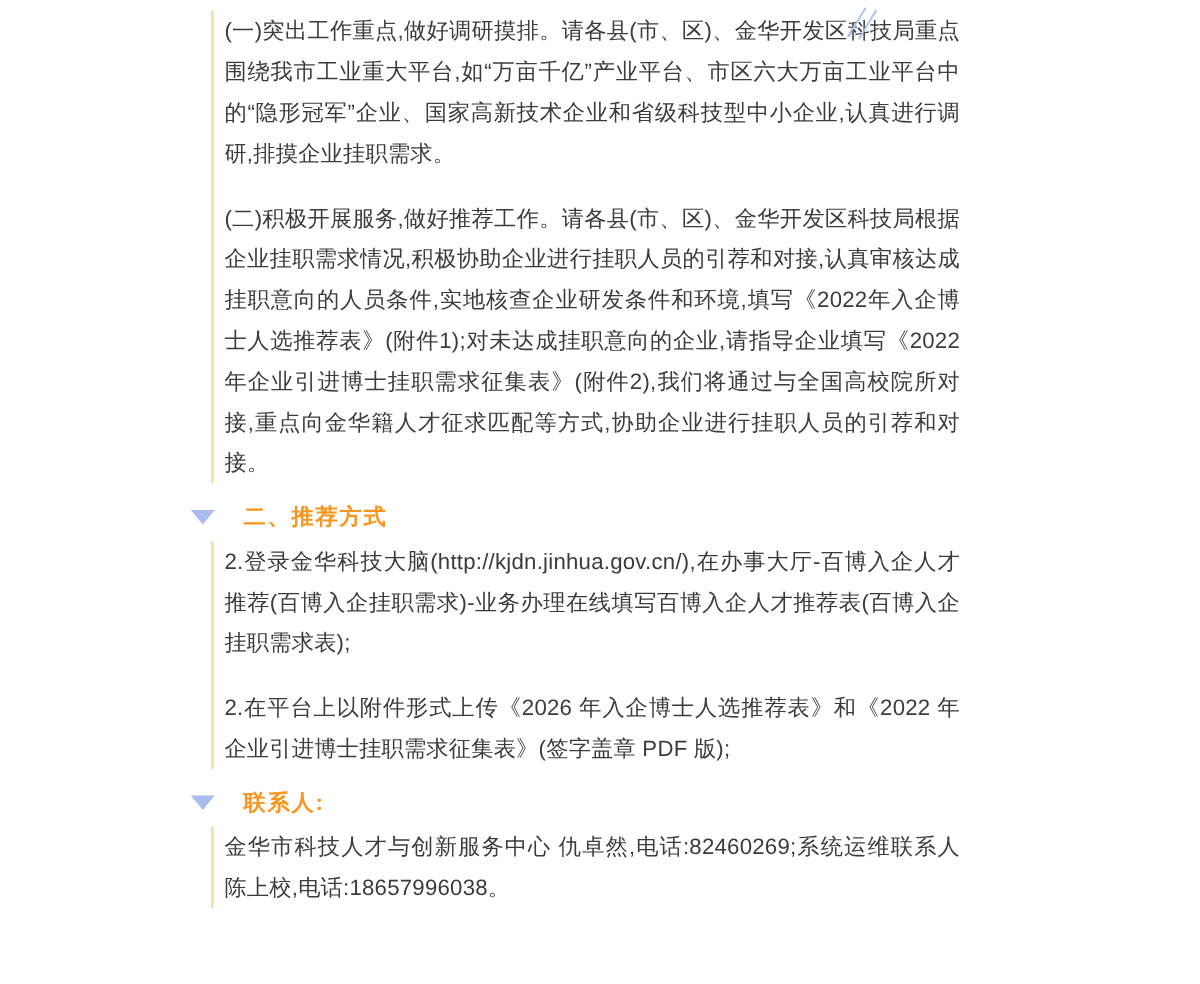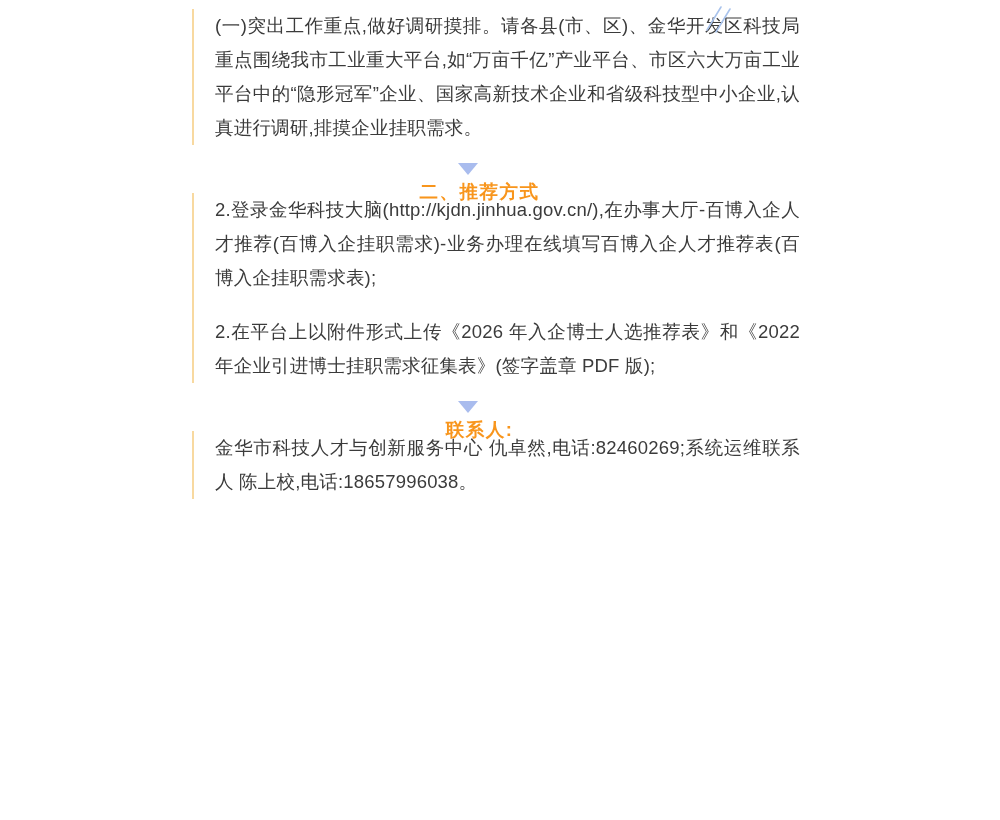--- a/index.html
+++ b/index.html
@@ -17,37 +17,36 @@
   .article {
     margin-left: 159px;
     width: 641px;
     padding-top: 9px;
     color: var(--text, #3b3b3b);
     font-size: 18.5px;
     line-height: 34px;
     letter-spacing: 0.2px;
   }
   .body-block {
-    margin-left: 33px;
+    margin-left: 17px;
     border-left: 2px solid var(--divider, #f8d9a0);
-    padding-left: 21px;
+    padding-left: 9px;
   }
   .body-block p {
     margin: 0 0 20px 0;
     text-align: justify;
   }
   .body-block p:last-child {
     margin-bottom: 0;
   }
   .section-header {
     display: flex;
     align-items: center;
     margin: 18px 0 10px 0;
     height: 20px;
-    flex-direction: column;
   }
   .triangle {
     width: 0;
     height: 0;
     border-left: 10px solid transparent;
     border-right: 10px solid transparent;
     border-top: 12px solid var(--marker, #a9bcee);
     margin-right: 24px;
     flex: 0 0 auto;
   }
@@ -69,20 +68,21 @@
 <body>
 
 <svg class="watermark" width="32" height="30">
   <line x1="5" y1="26" x2="19" y2="3" stroke="#a9c3ec" stroke-width="1.6" stroke-linecap="round"></line>
   <line x1="14" y1="28" x2="28" y2="5" stroke="#a9c3ec" stroke-width="1.6" stroke-linecap="round"></line>
 </svg>
 
 <div class="article">
     <div class="body-block">
       <p>(一)突出工作重点,做好调研摸排。请各县(市、区)、金华开发区科技局重点围绕我市工业重大平台,如“万亩千亿”产业平台、市区六大万亩工业平台中的“隐形冠军”企业、国家高新技术企业和省级科技型中小企业,认真进行调研,排摸企业挂职需求。</p>
+      <p>(二)积极开展服务,做好推荐工作。请各县(市、区)、金华开发区科技局根据企业挂职需求情况,积极协助企业进行挂职人员的引荐和对接,认真审核达成挂职意向的人员条件,实地核查企业研发条件和环境,填写《2022年入企博士人选推荐表》(附件1);对未达成挂职意向的企业,请指导企业填写《2022年企业引进博士挂职需求征集表》(附件2),我们将通过与全国高校院所对接,重点向金华籍人才征求匹配等方式,协助企业进行挂职人员的引荐和对接。</p>
     </div>
     <div class="section-header">
       <span class="triangle"></span>
       <span class="section-title">二、推荐方式</span>
     </div>
     <div class="body-block">
       <p>2.登录金华科技大脑(http://kjdn.jinhua.gov.cn/),在办事大厅-百博入企人才推荐(百博入企挂职需求)-业务办理在线填写百博入企人才推荐表(百博入企挂职需求表);</p>
       <p>2.在平台上以附件形式上传《2026 年入企博士人选推荐表》和《2022 年企业引进博士挂职需求征集表》(签字盖章 PDF 版);</p>
     </div>
     <div class="section-header">

